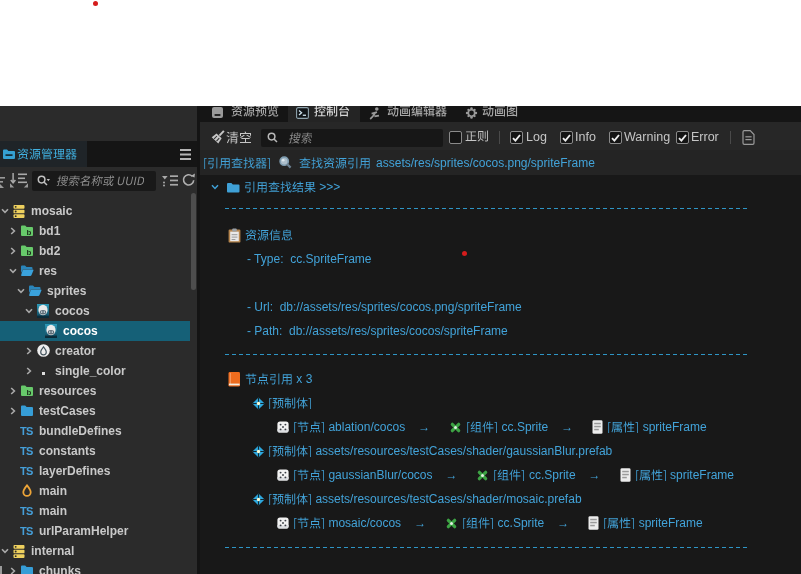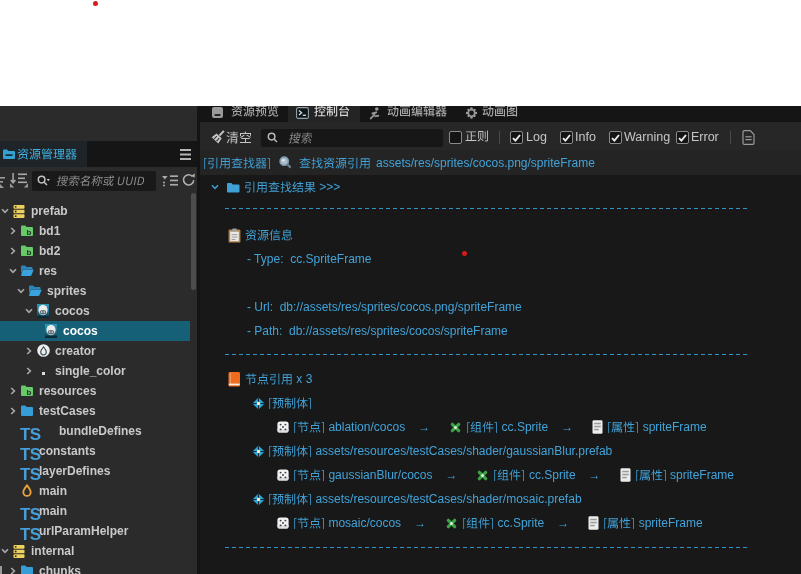--- a/index.html
+++ b/index.html
@@ -9,21 +9,21 @@
 #lp{position:absolute;left:0;top:106px;width:200px;height:468px;background:#2b2b2b;}
 #lpdiv{position:absolute;right:0;top:0;width:3px;height:100%;background:#141414;}
 #lptabs{position:absolute;left:0;top:35px;width:197px;height:26px;background:#151515;}
 #lptab{position:absolute;left:0;top:0;width:87px;height:26px;background:#1f2428;color:#41b1e1;}
 #lptb{position:absolute;left:0;top:61px;width:197px;height:27px;background:#2b2b2b;}
 #lsearch{position:absolute;left:32px;top:4px;width:124px;height:20px;background:#191919;border-radius:2px;color:#8f8f8f;}
 .trow{position:absolute;left:0;width:190px;height:20px;}
 .trow .lbl{position:absolute;top:3px;font-size:12px;font-weight:700;color:#c9c9c9;letter-spacing:0;}
 .trow.sel{background:#156077;}
 .trow.sel .lbl{color:#fff;}
-.tsico{font-size:17px;font-weight:700;color:#459fd9;letter-spacing:-0.6px;font-style:normal;position:absolute;top:4px;}
+.tsico{font-size:11px;font-weight:700;color:#459fd9;letter-spacing:-0.6px;font-style:normal;position:absolute;top:4px;}
 #thumb{position:absolute;left:191px;top:87px;width:5px;height:97px;background:#4d4d4d;border-radius:2.5px;}
 #rp{position:absolute;left:200px;top:106px;width:601px;height:468px;background:#181818;}
 #rtabs{position:absolute;left:0;top:0;width:601px;height:16px;background:#151515;overflow:hidden;}
 .rtab{position:absolute;top:0;height:16px;color:#a8a8a8;}
 .rtab.act{background:#242424;color:#d8d8d8;}
 #rtb{position:absolute;left:0;top:16px;width:601px;height:28px;background:#272727;color:#c6c6c6;}
 #rsearch{position:absolute;left:61px;top:7px;width:182px;height:18px;background:#171717;border-radius:2px;color:#8a8a8a;}
 .cb{position:absolute;top:9px;width:13px;height:13px;background:#141414;border:1px solid #8a8a8a;border-radius:2px;}
 .cb svg{position:absolute;left:1px;top:2px;}
 .cblbl{position:absolute;top:8px;font-size:12.5px;color:#c6c6c6;}
@@ -119,21 +119,21 @@
       <div style="position:absolute;left:13px;top:4px;">
         <svg width="12" height="13" viewBox="0 0 12 13">
           <rect x="0.5" y="0" width="11" height="3.7" rx="0.9" fill="#eed05e"></rect>
           <rect x="0.5" y="4.65" width="11" height="3.7" rx="0.9" fill="#eed05e"></rect>
           <rect x="0.5" y="9.3" width="11" height="3.7" rx="0.9" fill="#eed05e"></rect>
           <circle cx="2.7" cy="1.85" r="0.95" fill="#2b2b2b"></circle>
           <circle cx="2.7" cy="6.5" r="0.95" fill="#2b2b2b"></circle>
           <circle cx="2.7" cy="11.15" r="0.95" fill="#2b2b2b"></circle>
         </svg>
       </div>
-      <span class="lbl" style="left:31px;">prefab</span>
+      <span class="lbl" style="left:31px;">mosaic</span>
     </div>
 <div class="trow" style="top:115px;">
       <div style="position:absolute;left:10px;top:6px;">
         <svg width="6" height="8" viewBox="0 0 6 8">
           <path d="M1.2 1 L4.4 4 L1.2 7" stroke="#a9a9a9" stroke-width="1.6" fill="none"></path>
         </svg>
       </div>
       <div style="position:absolute;left:21px;top:4px;">
         <svg width="12" height="11" viewBox="0 0 12 11">
           <path d="M0 1.5 Q0 0.5 1 0.5 H4.2 L5.6 2 H11 Q12 2 12 3 V10 Q12 11 11 11 H1 Q0 11 0 10 Z" fill="#67c96a"></path>
@@ -272,21 +272,21 @@
       </div>
       <div style="position:absolute;left:21px;top:4px;">
         <svg width="12" height="11" viewBox="0 0 12 11">
           <path d="M0 1.5 Q0 0.5 1 0.5 H4.2 L5.6 2 H11 Q12 2 12 3 V10 Q12 11 11 11 H1 Q0 11 0 10 Z" fill="#369dd6"></path>
         </svg>
       </div>
       <span class="lbl" style="left:39px;text-align:center;">testCases</span>
     </div>
 <div class="trow" style="top:315px;">
       <span class="tsico" style="left:20px;">TS</span>
-      <span class="lbl" style="left:39px;margin-left:20px;">bundleDefines</span>
+      <span class="lbl" style="left:39px;">bundleDefines</span>
     </div>
 <div class="trow" style="top:335px;">
       <span class="tsico" style="left:20px;">TS</span>
       <span class="lbl" style="left:39px;">constants</span>
     </div>
 <div class="trow" style="top:355px;">
       <span class="tsico" style="left:20px;">TS</span>
       <span class="lbl" style="left:39px;">layerDefines</span>
     </div>
 <div class="trow" style="top:375px;">

